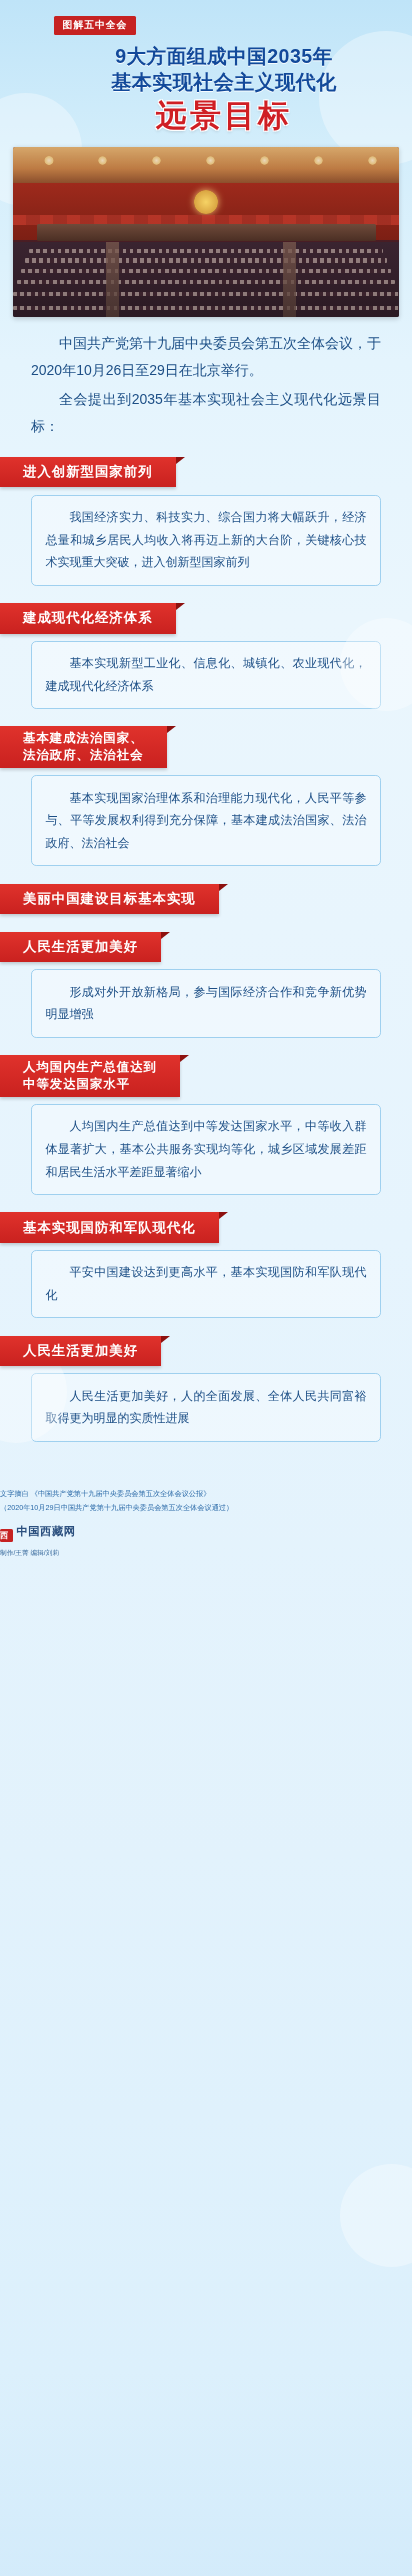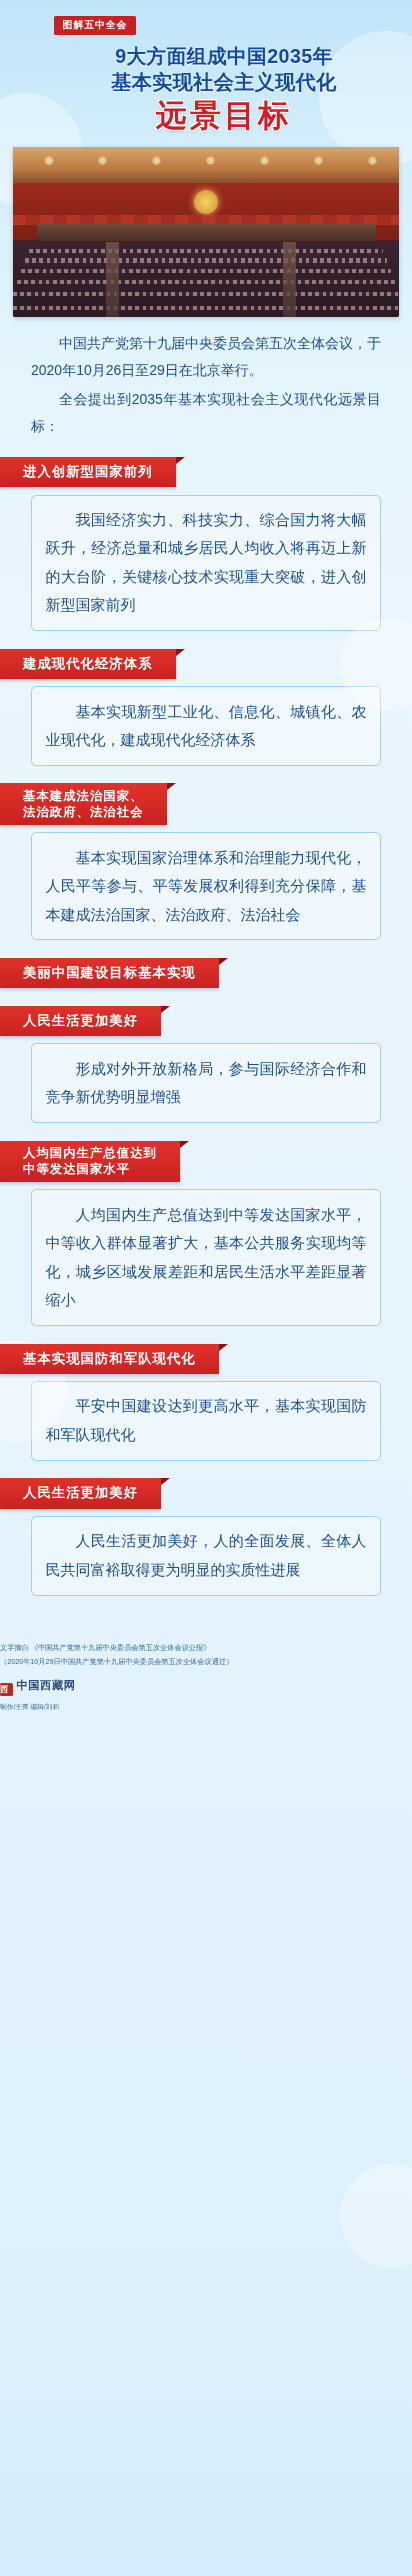--- a/index.html
+++ b/index.html
@@ -195,21 +195,21 @@
     border-color: transparent transparent transparent #8d110f;
   }
 
   .body-card {
     margin: 7.2px 31px 0;
     border: 1px solid #9fd0ef;
     border-radius: 5.2px;
     background: rgba(255,255,255,0.35);
     padding: 10.3px 13.4px;
     color: #1d4f86;
-    font-size: 15px;
+    font-size: 12px;
     line-height: 1.9;
     text-align: justify;
   }
   .body-card p { margin: 0; text-indent: 2em; }
 
   
   .footer {
     margin-top: 31px;
     padding: 14.4px 0 13.4px;
     text-align: left;

